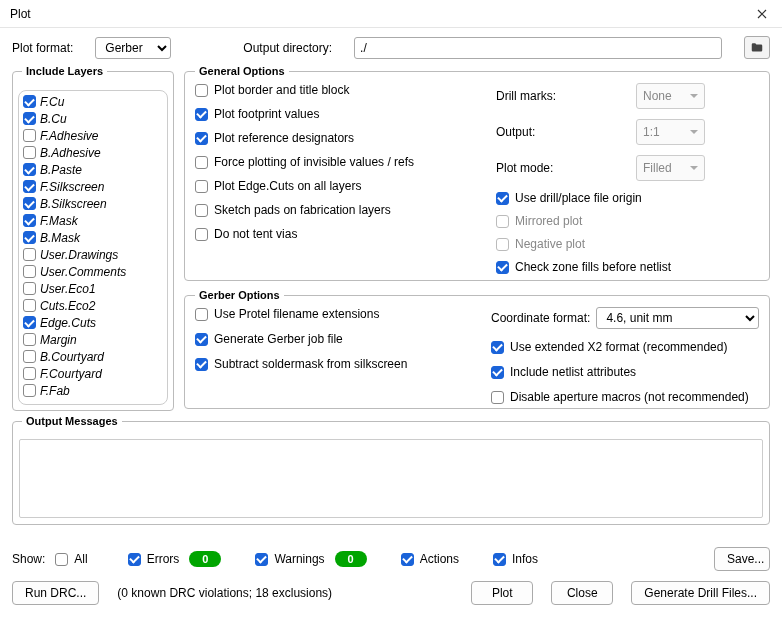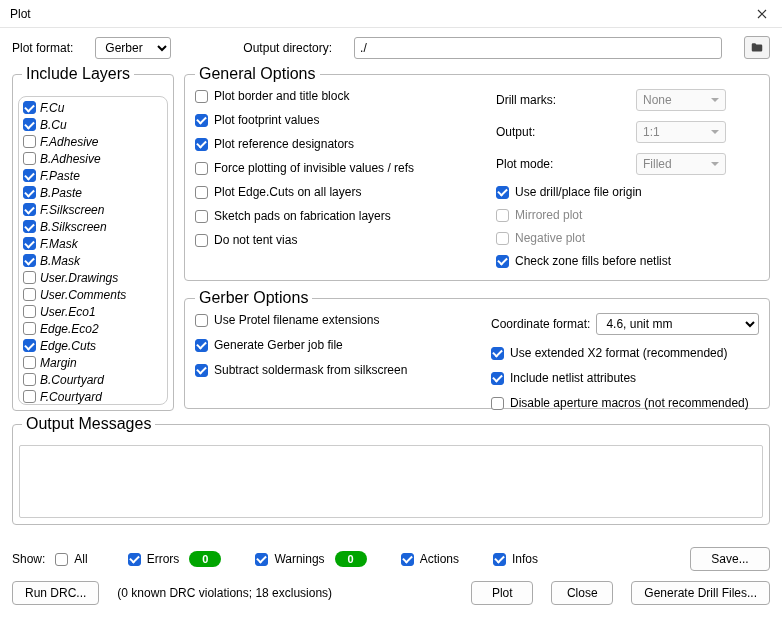--- a/index.html
+++ b/index.html
@@ -10,52 +10,52 @@
   .titlebar .close svg{width:10px;height:10px;stroke:#333;}
   .row1 { display:flex; align-items:center; padding:8px 12px 6px 12px; gap:22px;}
   select, input[type=text]{ font-size:12px; border:1px solid #aaa; border-radius:3px; padding:2px 5px; height:22px; background:#fff;}
   select.native{ appearance:auto; }
   .select-wide{ width:76px;}
   .out-dir{ flex:1; }
   .folder-btn{ width:26px;height:23px;border:1px solid #aaa;border-radius:3px;background:#f4f4f4;display:flex;align-items:center;justify-content:center;cursor:pointer;}
   .folder-btn svg{width:14px;height:14px;fill:#444;}
   .main{ display:flex; padding:0 12px 4px 12px; gap:10px;}
   fieldset{ border:1px solid #bbb; border-radius:4px; margin:0; }
-  legend{ padding:0 4px; font-size:16px;}
+  legend{ padding:0 4px; font-size:11px;font-weight:bold;}
   .layers-fs{ width:162px; height:346px; position:relative;}
   .layer-list{ position:absolute; top:13px; left:5px; right:5px; bottom:5px; overflow-y:scroll; border:1px solid #ccc; border-radius:8px; padding:2px 2px;font-style:italic;}
   .layer-list::-webkit-scrollbar{width:14px;}
   .layer-list::-webkit-scrollbar-thumb{background:#ccc;border-radius:7px;border:3px solid #fff;}
   .layer-item{ display:flex; align-items:center; gap:4px; padding:1.5px 2px; font-size:12px; line-height:14px;}
   .cbx{ width:13px;height:13px;border:1px solid #888;border-radius:3px;display:inline-flex;align-items:center;justify-content:center;flex-shrink:0;background:#fff;cursor:pointer;}
   .cbx.checked{ background:#1a63d9; border-color:#1a63d9;}
   .cbx.checked::after{content:""; width:7px;height:4px;border-left:2px solid #fff;border-bottom:2px solid #fff;transform:rotate(-45deg) translate(0.5px,-0.5px);}
   .right-col{ flex:1; display:flex; flex-direction:column; gap:8px;}
   .gopts{ height:216px; padding:6px 10px 8px 10px;}
   .gopts .grid{ display:grid; grid-template-columns:1fr 1fr; column-gap:14px; height:100%;gap:38px;}
   .col{ display:flex; flex-direction:column; gap:10px;}
   .chk-row{ display:flex; align-items:center; gap:6px; font-size:12px;}
   .chk-row.disabled{ color:#888;}
   .chk-row.disabled .cbx{border-color:#bbb;}
   .sel-row{ display:flex; align-items:center; gap:10px;}
   .sel-row .lbl{ flex:0 0 auto; width:auto;}
-  .sel-disabled{ width:90px; border:1px solid #ccc; border-radius:3px; height:22px; color:#888; display:flex; align-items:center; padding:6px 6px; justify-content:space-between; background:#fafafa;}
+  .sel-disabled{ width:69px; border:1px solid #ccc; border-radius:3px; height:22px; color:#888; display:flex; align-items:center; padding:12px 6px; justify-content:space-between; background:#fafafa;}
   .sel-disabled .tri{border-left:4px solid transparent;border-right:4px solid transparent;border-top:4px solid #aaa;}
   .gerber-fs{ height:120px; padding:6px 10px 8px 10px;}
   .gerber-fs .grid{ display:grid; grid-template-columns:1fr 1fr; column-gap:28px;}
   .coord-row{display:flex;align-items:center;gap:6px;}
   .coord-row select{flex:1; width:120px;}
   .output-fs{ margin:0 12px 18px; height:110px; position:relative;}
   .out-box{ position:absolute; top:12px; left:6px; right:6px; bottom:6px; border:1px solid #ccc; border-radius:2px; background:#fff;}
   .show-row{ display:flex; align-items:center; gap:10px; padding:4px 12px;}
   .pill{ background:#00a500; color:#fff; border-radius:10px; min-width:32px; height:16px; display:inline-flex;align-items:center;justify-content:center; font-size:11px; font-weight:bold; padding:0 8px;}
   .btn{ border:1px solid #aaa; border-radius:4px; background:#fdfdfd; height:24px; padding:0 12px; font-size:12px; cursor:pointer;}
   .bottom-row{ display:flex; align-items:center; padding:6px 12px 10px; gap:18px;}
   .spacer{ flex:1;}
-  .save-btn{width:80px;}
+  .save-btn{width:56px;}
   .col-right-inner{display:flex;flex-direction:column;gap:9px;}
 </style>
 </head>
 <body>
 
 <div class="titlebar">
   <span class="title">Plot</span>
   <div class="close">
     <svg viewBox="0 0 10 10">
         <path d="M1 1 L9 9 M9 1 L1 9" stroke-width="1.2"></path>
@@ -93,24 +93,20 @@
         <div class="layer-item">
           <span class="cbx"></span>
           <span>F.Adhesive</span>
         </div>
         <div class="layer-item">
           <span class="cbx"></span>
           <span>B.Adhesive</span>
         </div>
         <div class="layer-item">
           <span class="cbx checked"></span>
-          <span>F.Paste</span>
-        </div>
-        <div class="layer-item">
-          <span class="cbx checked"></span>
           <span>B.Paste</span>
         </div>
         <div class="layer-item">
           <span class="cbx checked"></span>
           <span>F.Silkscreen</span>
         </div>
         <div class="layer-item">
           <span class="cbx checked"></span>
           <span>B.Silkscreen</span>
         </div>
@@ -129,21 +125,21 @@
         <div class="layer-item">
           <span class="cbx"></span>
           <span>User.Comments</span>
         </div>
         <div class="layer-item">
           <span class="cbx"></span>
           <span>User.Eco1</span>
         </div>
         <div class="layer-item">
           <span class="cbx"></span>
-          <span>Edge.Eco2</span>
+          <span>Cuts.Eco2</span>
         </div>
         <div class="layer-item">
           <span class="cbx checked"></span>
           <span>Edge.Cuts</span>
         </div>
         <div class="layer-item">
           <span class="cbx"></span>
           <span>Margin</span>
         </div>
         <div class="layer-item">

